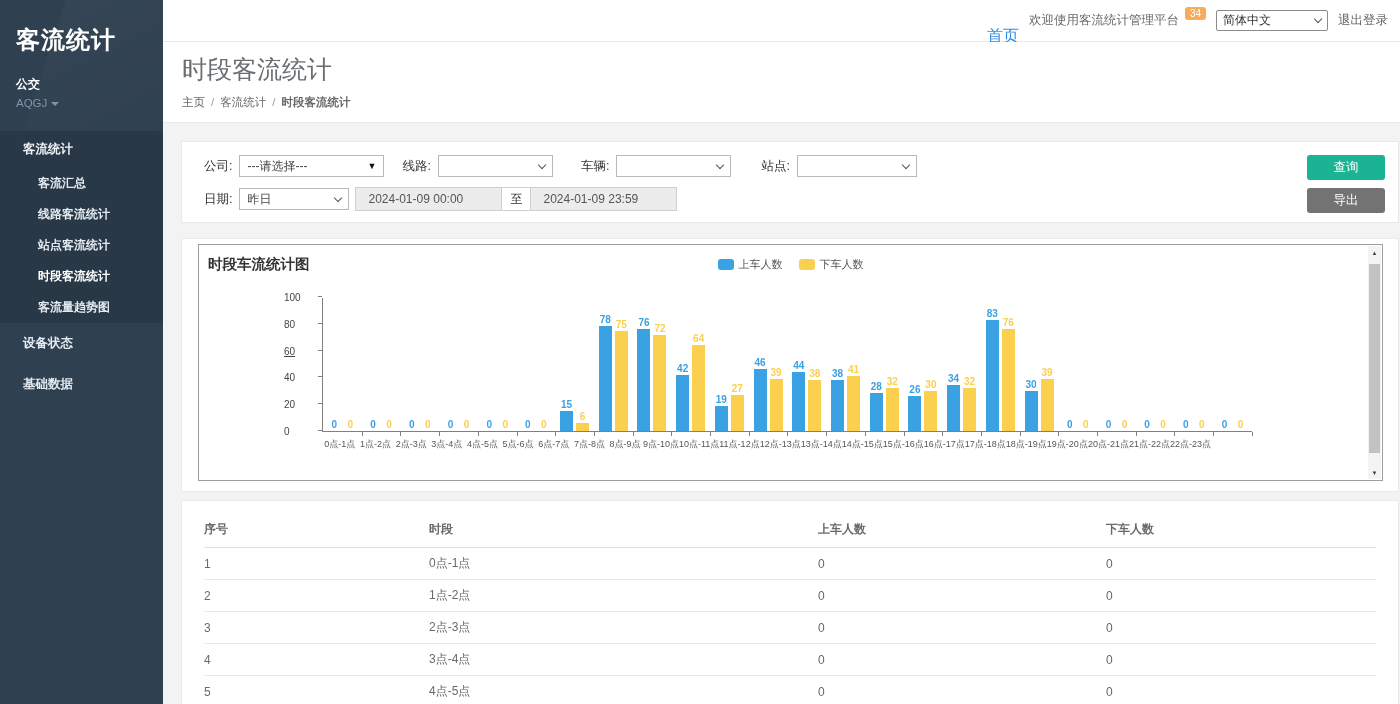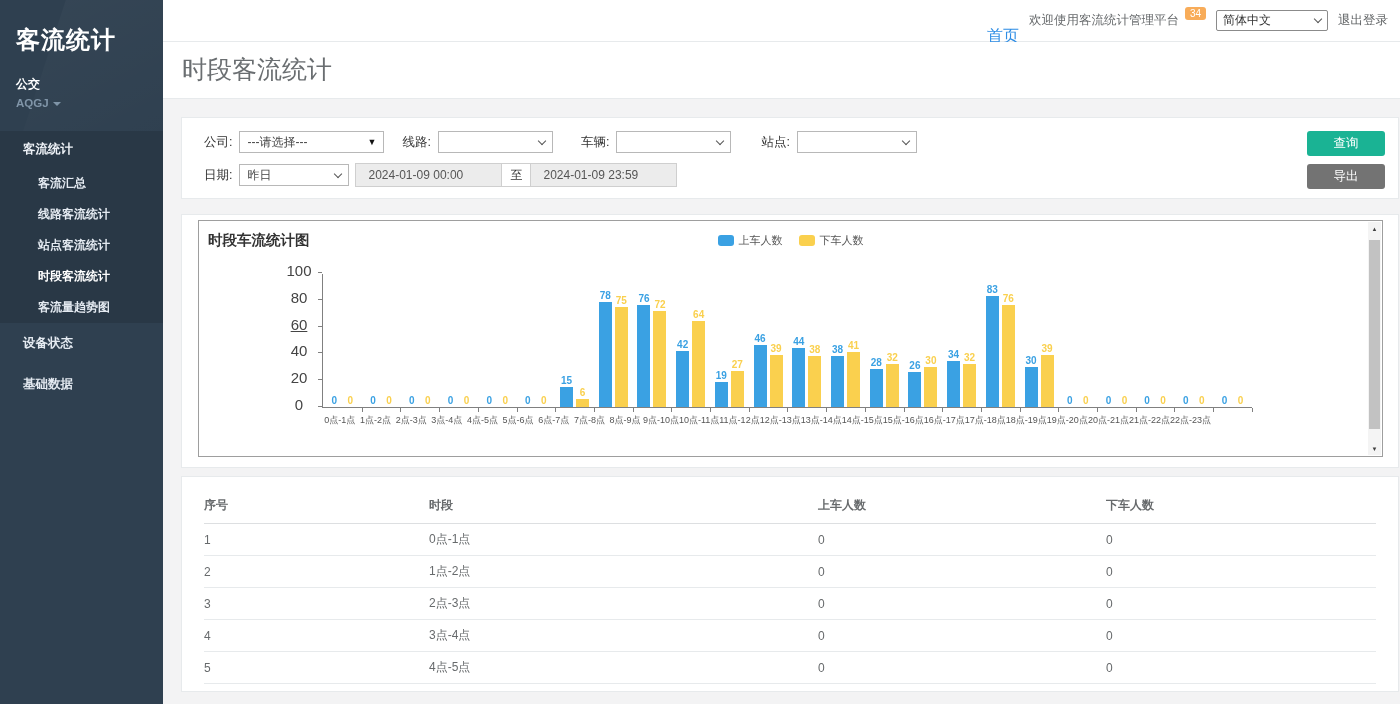--- a/index.html
+++ b/index.html
@@ -6,21 +6,21 @@
   html,body { width:1400px; height:704px; overflow:hidden; background:#f3f3f4;
     font-family:"Liberation Sans","DejaVu Sans",sans-serif; }
   .app { display:flex; width:1400px; height:704px; }
 
   
   .sidebar { width:163px; min-width:163px; height:704px; background:#2f4050; position:relative; overflow:hidden; }
   .sidebar::before { content:""; position:absolute; top:-30px; left:40px; width:260px; height:260px;
     background:linear-gradient(135deg, rgba(255,255,255,0.035) 0%, rgba(255,255,255,0) 60%); transform:rotate(18deg); }
   .brand { padding:24px 0 0 16px; font-size:24px; font-weight:bold; color:#ffffff; letter-spacing:1px; position:relative; }
   .org { padding:20px 0 0 16px; font-size:12px; font-weight:bold; color:#ffffff; position:relative; }
-  .user { padding:4px 9px 12px 16px; font-size:11.5px; color:#8095a8; position:relative;font-weight:bold; }
+  .user { padding:4px 9px 12px 16px; font-size:11.5px; color:#8095a8; position:relative; }
   .user .caret { display:inline-block; margin-left:4px; border-left:4px solid transparent; border-right:4px solid transparent; border-top:4px solid #8095a8; vertical-align:middle; }
   .nav { margin-top:10px; position:relative; }
   .nav-section.active { background:#293846; }
   .nav-header { padding:10px 0 10px 23px; font-size:12.5px; font-weight:bold; color:#eef2f7; cursor:pointer; }
   .nav-sub .sub-item { padding:7px 0 7px 38px; font-size:12px; font-weight:bold; color:#e4eaf1; cursor:pointer; }
   .nav-sub .sub-item.current { color:#ffffff; }
   .nav-header.plain { color:#e4eaf1; padding:12px 0 12px 23px; }
 
   
   .main { flex:1; display:flex; flex-direction:column; background:#f3f3f4; }
@@ -76,21 +76,21 @@
   .legend-item { display:flex; align-items:center; gap:5px; }
   .legend-chip { width:16px; height:11px; border-radius:3px; }
   .legend-label { font-size:11px; color:#555; }
   .chart-area { position:absolute; left:123px; top:53px; }
   .plot { position:relative; width:930px; height:134px; border-left:1px solid #808080; border-bottom:1px solid #808080; display:flex; }
   .bar-group { flex:1; display:flex; justify-content:center; align-items:flex-end; gap:2px; position:relative; }
   .bar-group::after { content:""; position:absolute; right:-1px; bottom:-5px; width:1px; height:4px; background:#808080; }
   .bar-slot { display:flex; flex-direction:column; justify-content:flex-end; align-items:center; width:14px; height:146px; }
   .bar-value { font-size:10px; font-weight:bold; margin-bottom:1px; }
   .bar { width:13px; }
-  .ytick-label { position:absolute; right:100%; margin-right:9px; width:30px; text-align:center; font-size:15px; color:#444; }
+  .ytick-label { position:absolute; right:100%; margin-right:9px; width:30px; text-align:left; font-size:10px; color:#444; }
   .ytick-mark { position:absolute; left:-5px; width:4px; height:1px; background:#808080; }
   .x-labels { position:absolute; top:140px; left:0; width:930px; display:flex; }
   .x-label { flex:1; text-align:center; font-size:9px; color:#555; white-space:nowrap; }
   .x-label:last-child { visibility:hidden; }
   .vscroll { position:absolute; top:1px; right:1px; bottom:1px; width:13px; background:#f4f4f4; }
   .vs-arrow { position:absolute; left:0; width:13px; height:13px; display:flex; align-items:center; justify-content:center;
     font-size:6px; color:#404040; cursor:pointer; }
   .vs-up { top:0; }
   .vs-down { bottom:0; }
   .vs-thumb { position:absolute; left:1px; right:1px; top:18px; bottom:26px; background:#c2c2c2; cursor:pointer; }
@@ -139,20 +139,23 @@
       <span class="badge">34</span>
       <div class="lang-select">
         <span>简体中文</span>
         <span class="chev"></span>
       </div>
       <span class="logout">退出登录</span>
     </div>
 
     <div class="page-heading">
       <div class="page-title">时段客流统计</div>
+      <div class="breadcrumb">
+        <span class="crumb">主页</span><span class="sep">/</span><span class="crumb">客流统计</span><span class="sep">/</span><span class="crumb current">时段客流统计</span>
+      </div>
     </div>
 
     <div class="content">
 
       <div class="panel filter-panel">
         <div class="frow">
           <span class="flabel">公司:</span>
           <div class="selbox w-company" style="margin-right:18px;">
             <span>---请选择---</span>
             <span class="tri">▼</span>

